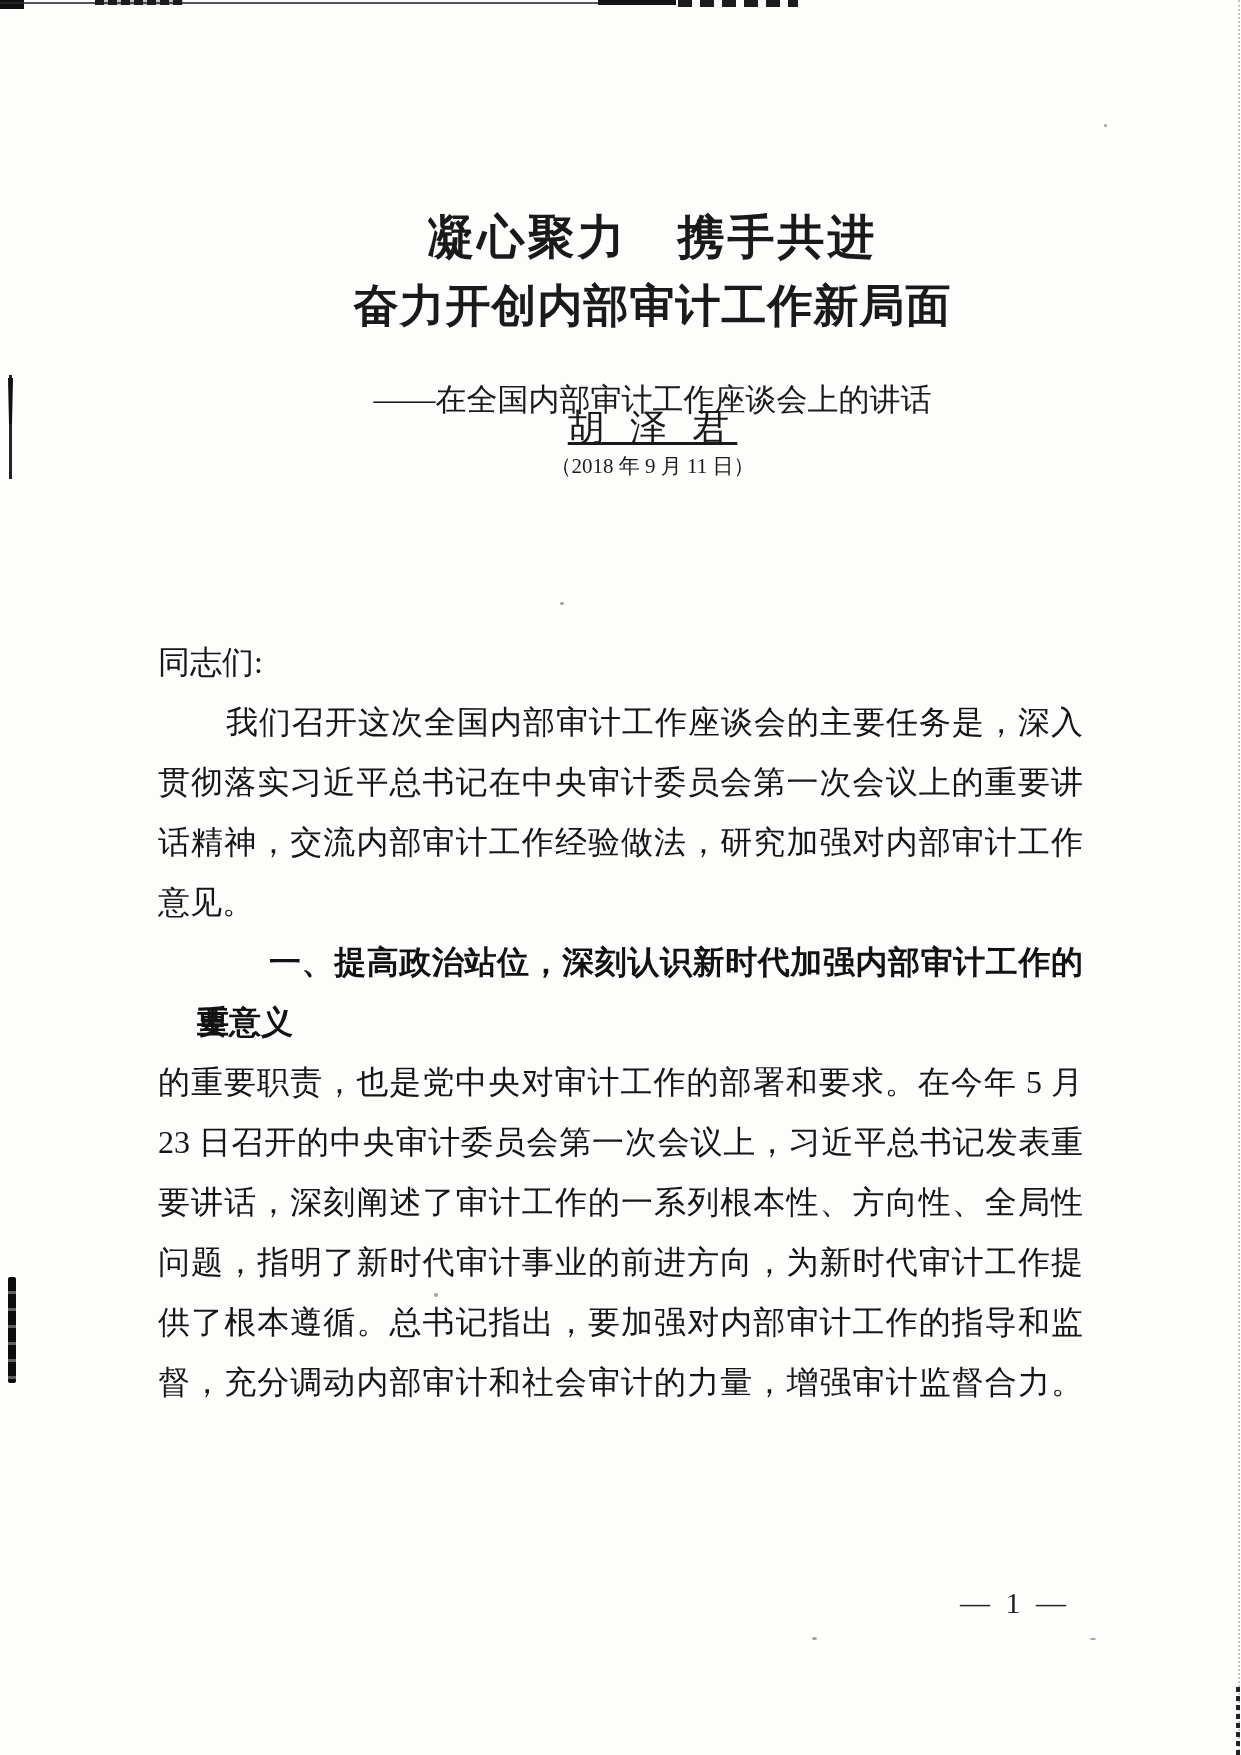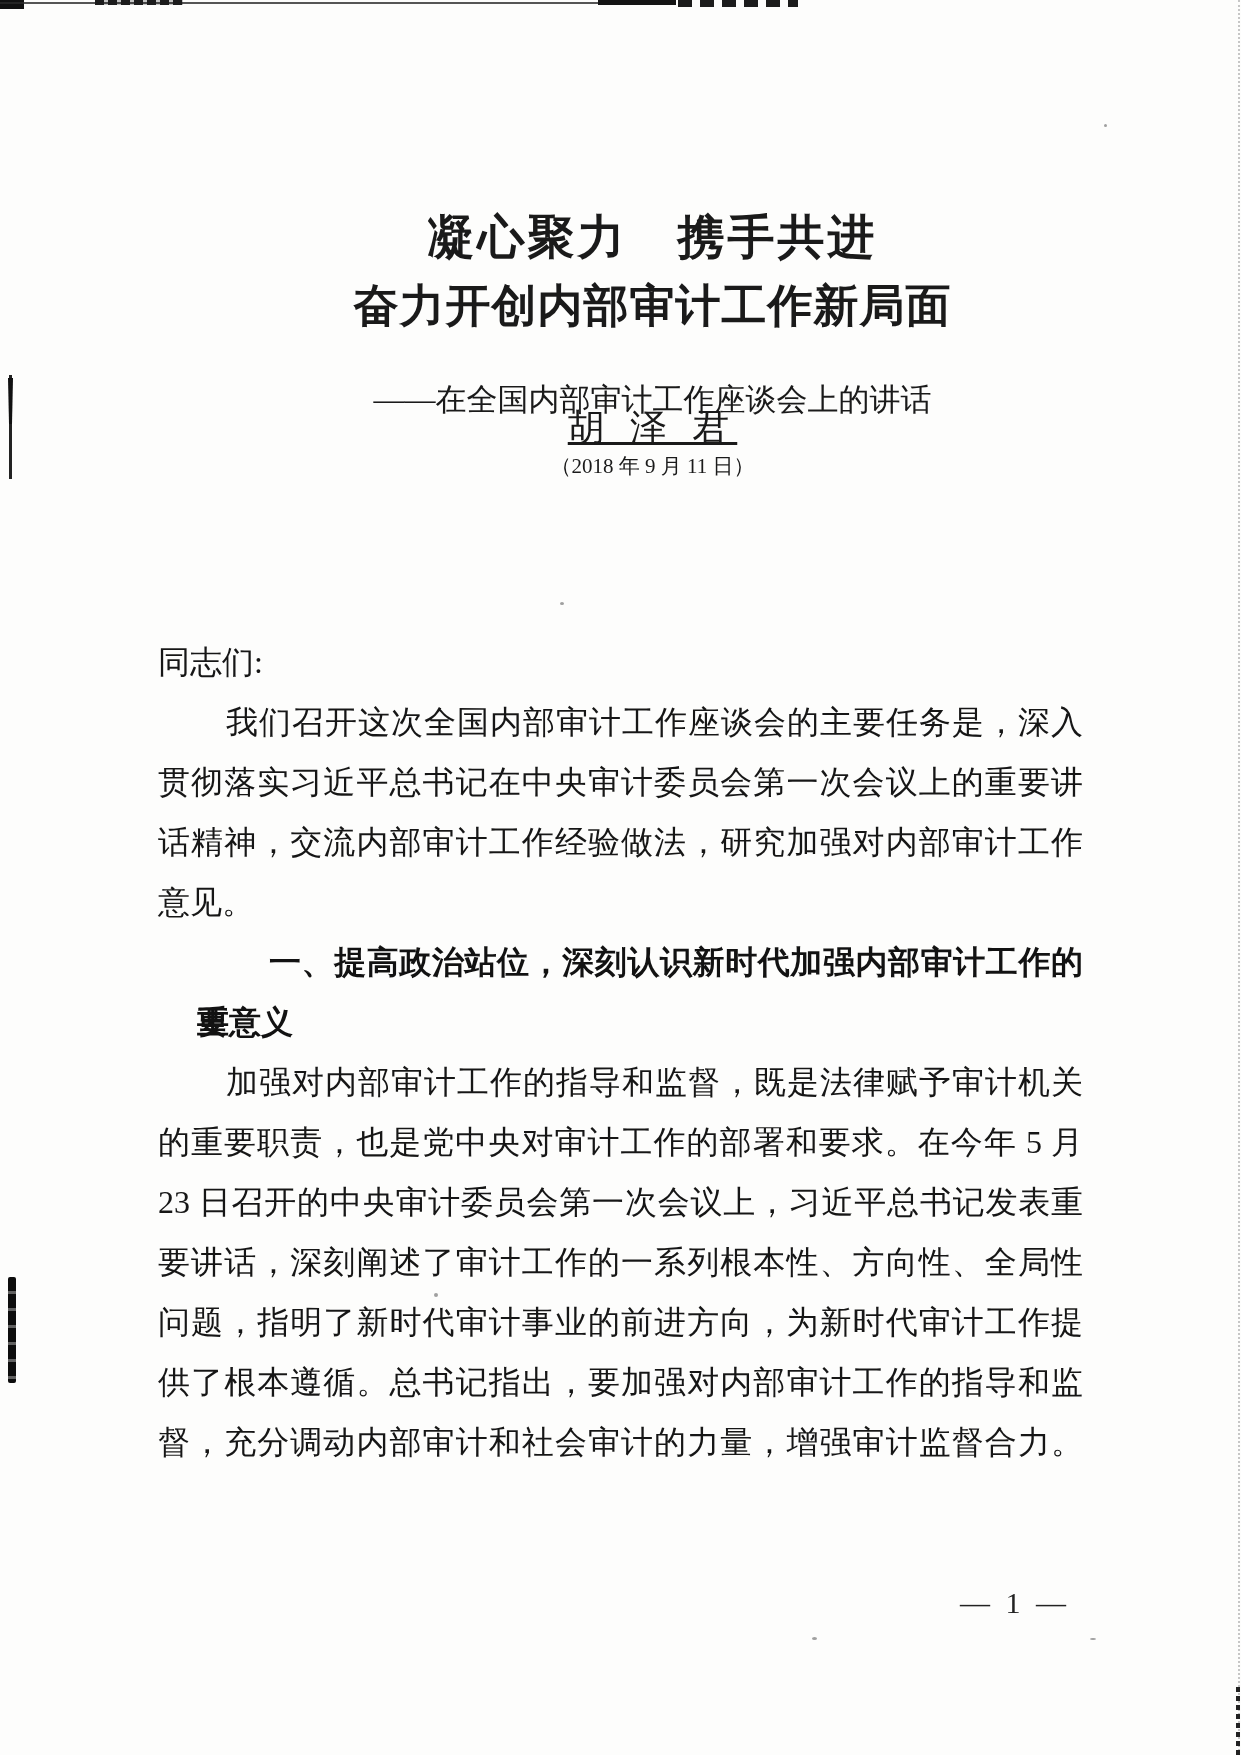--- a/index.html
+++ b/index.html
@@ -117,21 +117,20 @@
   <div class="t-line date">（2018 年 9 月 11 日）</div>
 
   <div class="body-text">
     <div class="line">同志们:</div>
     <div class="line full indent">我们召开这次全国内部审计工作座谈会的主要任务是，深入</div>
     <div class="line full">贯彻落实习近平总书记在中央审计委员会第一次会议上的重要讲</div>
     <div class="line full">话精神，交流内部审计工作经验做法，研究加强对内部审计工作</div>
     <div class="line">意见。</div>
     <div class="line full indent heading">一、提高政治站位，深刻认识新时代加强内部审计工作的重</div>
     <div class="line heading">要意义</div>
-    <div class="line full indent">加强对内部审计工作的指导和监督，既是法律赋予审计机关</div>
     <div class="line full">的重要职责，也是党中央对审计工作的部署和要求。在今年 5 月</div>
     <div class="line full">23 日召开的中央审计委员会第一次会议上，习近平总书记发表重</div>
     <div class="line full">要讲话，深刻阐述了审计工作的一系列根本性、方向性、全局性</div>
     <div class="line full">问题，指明了新时代审计事业的前进方向，为新时代审计工作提</div>
     <div class="line full">供了根本遵循。总书记指出，要加强对内部审计工作的指导和监</div>
     <div class="line full">督，充分调动内部审计和社会审计的力量，增强审计监督合力。</div>
   </div>
 
   <div class="page-number">— 1 —</div>
 

